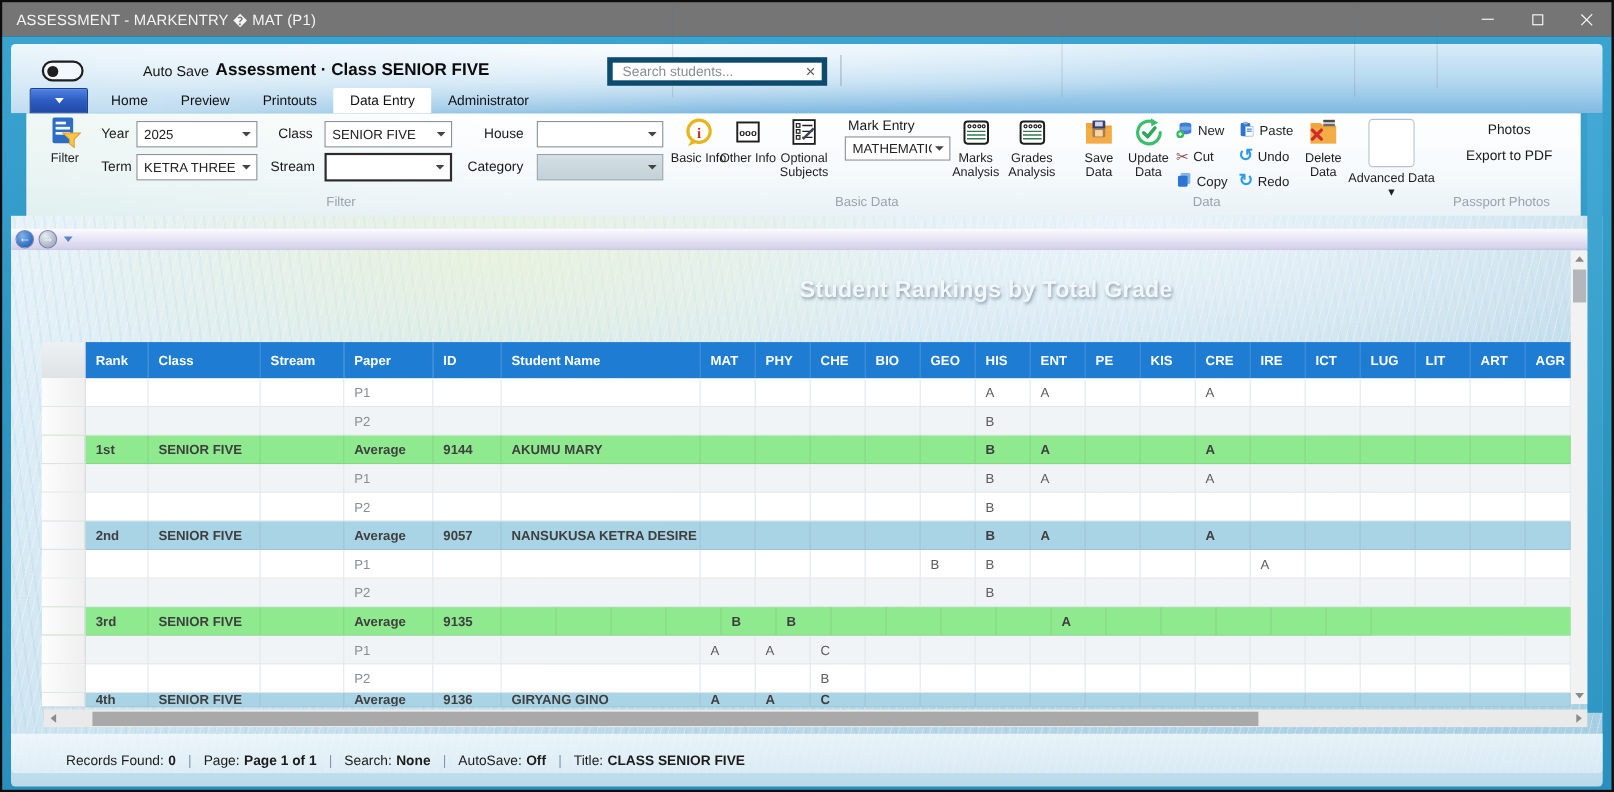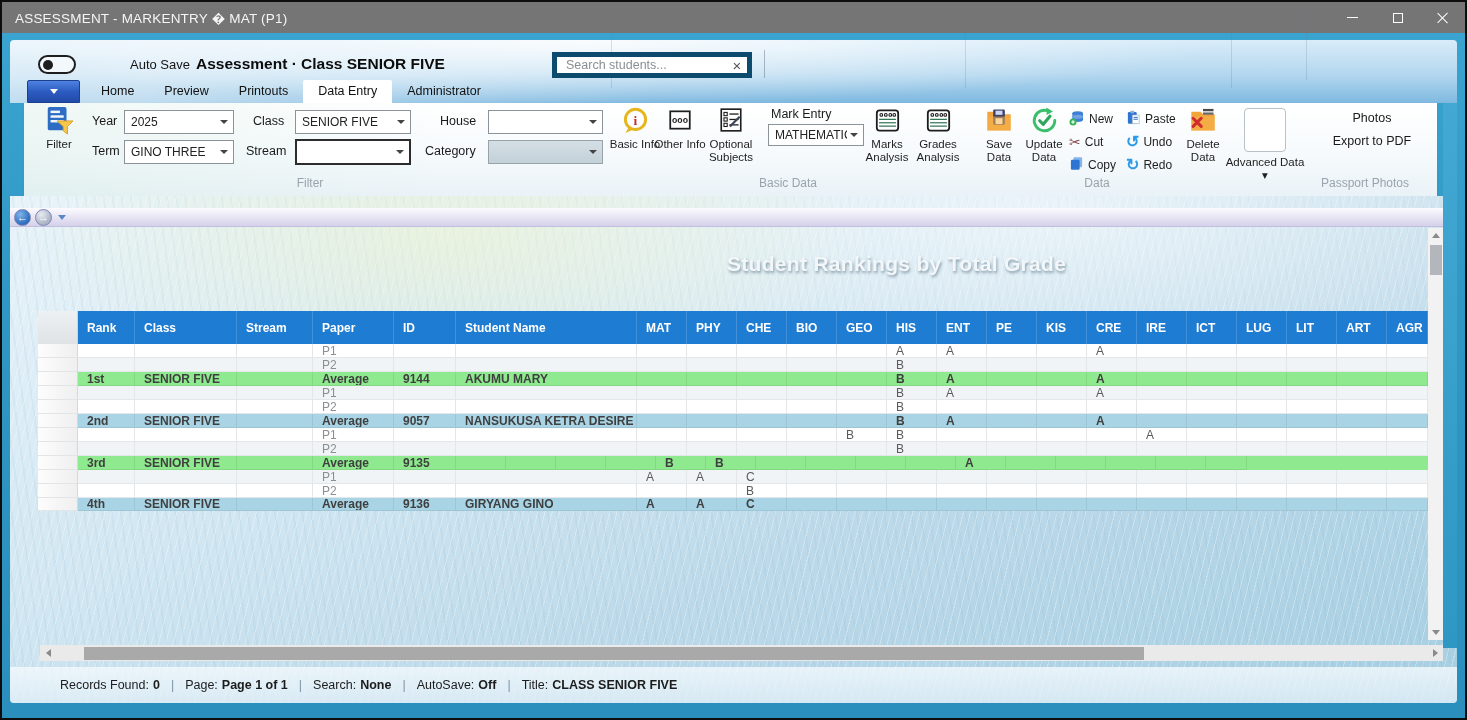--- a/index.html
+++ b/index.html
@@ -84,21 +84,21 @@
       repeating-linear-gradient(104deg, rgba(255,255,255,.28) 0 1px, rgba(255,255,255,0) 1px 7px),
       repeating-linear-gradient(82deg, rgba(120,175,210,.10) 0 2px, rgba(120,175,210,0) 2px 9px),
       linear-gradient(155deg,#e8f3f9 0%, #d2e7f2 35%, #bcd9e9 62%, #a6cfe2 100%); }
   .right-band { position:absolute; left:1443px; top:103px; width:14px; height:545px;
     background:linear-gradient(180deg,#43a8d3,#2f97c4); }
   .heading { position:absolute; left:727px; top:252px; font-size:21px; font-weight:bold; color:#f3f7fa;
     text-shadow:1px 2px 3px rgba(60,90,110,.55); letter-spacing:.3px; }
 
   
   .grid { position:absolute; left:38px; top:311px; width:1390px; display:flex; flex-direction:column; }
-  .g-row { display:flex; height:14px; background:#fff; }
+  .g-row { display:flex; height:26px; background:#fff; }
   .g-row.alt { background:#f1f4f6; }
   .g-row.hl-green { background:#8fe98f; }
   .g-row.hl-blue { background:#a9d4e5; }
   .g-row.clip { height:13px; overflow:hidden; }
   .g-head { height:33px; background:transparent; }
   .hcell { background:#1e7cd2; color:#fff; font-weight:bold; font-size:12px; display:flex; align-items:center; padding-left:9px; border-right:1px solid #4290da; flex:none; overflow:hidden; white-space:nowrap; }
   .ch { width:40px; flex:none; }
   .g-head .ch { background:linear-gradient(180deg,#eef1f3,#dfe3e6); border-right:1px solid #cfd3d6; }
   .rh { background:linear-gradient(90deg,#fdfdfd,#efefef); border-right:1px solid #d6d9db; border-bottom:1px solid #e2e5e7; }
   .dcell { font-size:12px; color:#5a5a5a; display:flex; align-items:center; padding-left:9px; border-right:1px solid #e3e7ea; border-bottom:1px solid #e3e7ea; flex:none; overflow:hidden; white-space:nowrap; }
@@ -113,21 +113,21 @@
   .tri-up { width:0;height:0;border-left:4px solid transparent;border-right:4px solid transparent;border-bottom:5px solid #8a8a8a; }
   .tri-down { width:0;height:0;border-left:4px solid transparent;border-right:4px solid transparent;border-top:5px solid #8a8a8a; }
   .vs-thumb { position:absolute; left:1.5px; top:17px; width:12px; height:30px; background:#b3b7bb; }
   .hscroll { position:absolute; left:40px; top:645px; width:1403px; height:16px; background:#eaeaea; }
   .hs-arrow { position:absolute; top:0; width:16px; height:16px; display:flex; align-items:center; justify-content:center; }
   .tri-left { width:0;height:0;border-top:4px solid transparent;border-bottom:4px solid transparent;border-right:5px solid #8a8a8a; }
   .tri-right { width:0;height:0;border-top:4px solid transparent;border-bottom:4px solid transparent;border-left:5px solid #8a8a8a; }
   .hs-thumb { position:absolute; left:44px; top:1.5px; width:1060px; height:13px; background:#a9a9a9; }
 
   
-  .statusbar { position:absolute; left:10px; top:667px; width:1447px; height:36px; border-radius:0 0 4px 4px;
+  .statusbar { position:absolute; left:10px; top:667px; width:1447px; height:48px; border-radius:0 0 4px 4px;
     background:linear-gradient(180deg, rgba(244,250,253,.8), rgba(222,237,246,.8)); display:flex; align-items:center; }
   .status-seg { display:flex; align-items:center; font-size:12.5px; color:#1c1c1c; }
   .status-seg .lab { margin-right:4px; }
   .status-seg .val { font-weight:bold; }
   .status-sep { color:#7f97a8; margin:0 11px; font-size:12.5px; }
   .statusbar .inner { margin-left:50px; display:flex; align-items:center; }
 
   
   .ric svg { display:block; }
 </style>
@@ -190,21 +190,21 @@
     </span>
     <span>Filter</span>
   </div>
   <span class="fld-label" style="left:92px; top:114px;">Year</span>
   <div class="dd" style="left:124px; top:110px; width:110px;">
     <span class="dd-val">2025</span>
       <span class="dd-caret"></span>
   </div>
   <span class="fld-label" style="left:92px; top:144px;">Term</span>
   <div class="dd" style="left:124px; top:140px; width:110px;">
-    <span class="dd-val">GINO THREE</span>
+    <span class="dd-val">KETRA THREE</span>
       <span class="dd-caret"></span>
   </div>
   <span class="fld-label" style="left:253px; top:114px;">Class</span>
   <div class="dd" style="left:295px; top:110px; width:116px;">
     <span class="dd-val">SENIOR FIVE</span>
       <span class="dd-caret"></span>
   </div>
   <span class="fld-label" style="left:246px; top:144px;">Stream</span>
   <div class="dd bold-border" style="left:295px; top:139px; width:116px; height:26px;">
     <span class="dd-val"></span>

